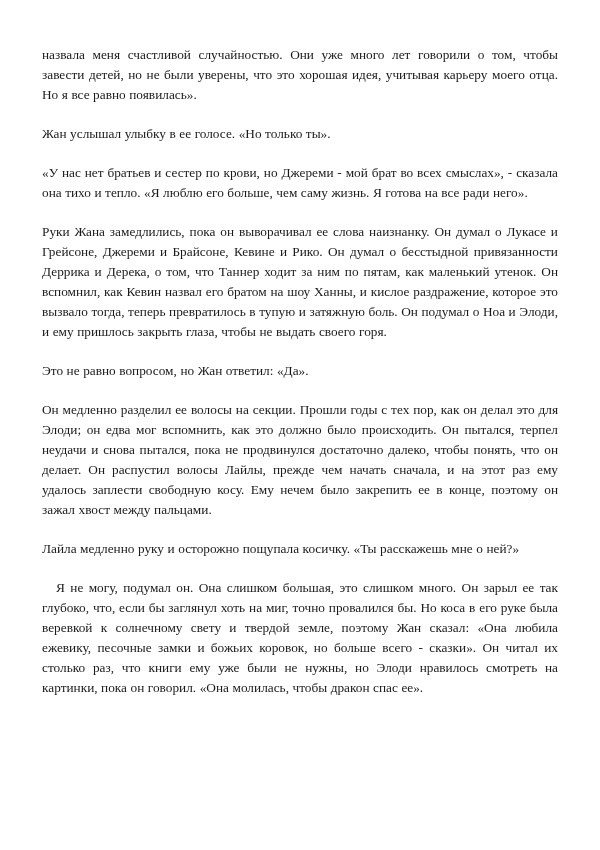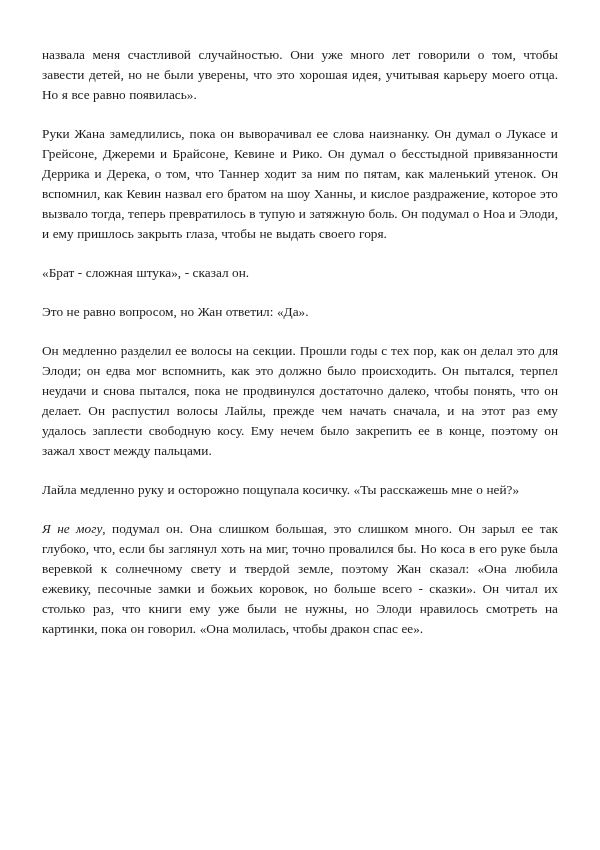--- a/index.html
+++ b/index.html
@@ -31,36 +31,37 @@
     text-align: justify;
     text-justify: inter-word;
     -webkit-hyphens: none;
     hyphens: none;
     word-spacing: 0.2px;
   }
   p.para:last-child {
     margin-bottom: 0;
   }
   .it {
-    font-style: italic;
+    margin-left: 14px;
   }
 </style>
 </head>
 <body>
 
 <div class="page">
   <div class="body-text">
 
     <p class="para">назвала меня счастливой случайностью. Они уже много лет говорили о том, чтобы завести детей, но не были уверены, что это хорошая идея, учитывая карьеру моего отца. Но я все равно появилась».</p>
 
+    <p class="para">Жан услышал улыбку в ее голосе. «Но только ты».</p>
 
+    <p class="para">«У нас нет братьев и сестер по крови, но Джереми - мой брат во всех смыслах», - сказала она тихо и тепло. «Я люблю его больше, чем саму жизнь. Я готова на все ради него».</p>
 
     <p class="para">Руки Жана замедлились, пока он выворачивал ее слова наизнанку. Он думал о Лукасе и Грейсоне, Джереми и Брайсоне, Кевине и Рико. Он думал о бесстыдной привязанности Деррика и Дерека, о том, что Таннер ходит за ним по пятам, как маленький утенок. Он вспомнил, как Кевин назвал его братом на шоу Ханны, и кислое раздражение, которое это вызвало тогда, теперь превратилось в тупую и затяжную боль. Он подумал о Ноа и Элоди, и ему пришлось закрыть глаза, чтобы не выдать своего горя.</p>
 
-    <p class="para">«Брат - сложная штука», - сказал он.</p>
 
 
     <p class="para">Это не равно вопросом, но Жан ответил: «Да».</p>
 
     <p class="para">Он медленно разделил ее волосы на секции. Прошли годы с тех пор, как он делал это для Элоди; он едва мог вспомнить, как это должно было происходить. Он пытался, терпел неудачи и снова пытался, пока не продвинулся достаточно далеко, чтобы понять, что он делает. Он распустил волосы Лайлы, прежде чем начать сначала, и на этот раз ему удалось заплести свободную косу. Ему нечем было закрепить ее в конце, поэтому он зажал хвост между пальцами.</p>
 
     <p class="para">Лайла медленно руку и осторожно пощупала косичку. «Ты расскажешь мне о ней?»</p>
 
     <p class="para"><span class="it">Я не могу</span><span>, подумал он. Она слишком большая, это слишком много. Он зарыл ее так глубоко, что, если бы заглянул хоть на миг, точно провалился бы. Но коса в его руке была веревкой к солнечному свету и твердой земле, поэтому Жан сказал: «Она любила ежевику, песочные замки и божьих коровок, но больше всего - сказки». Он читал их столько раз, что книги ему уже были не нужны, но Элоди нравилось смотреть на картинки, пока он говорил. «Она молилась, чтобы дракон спас ее».</span></p>
 

